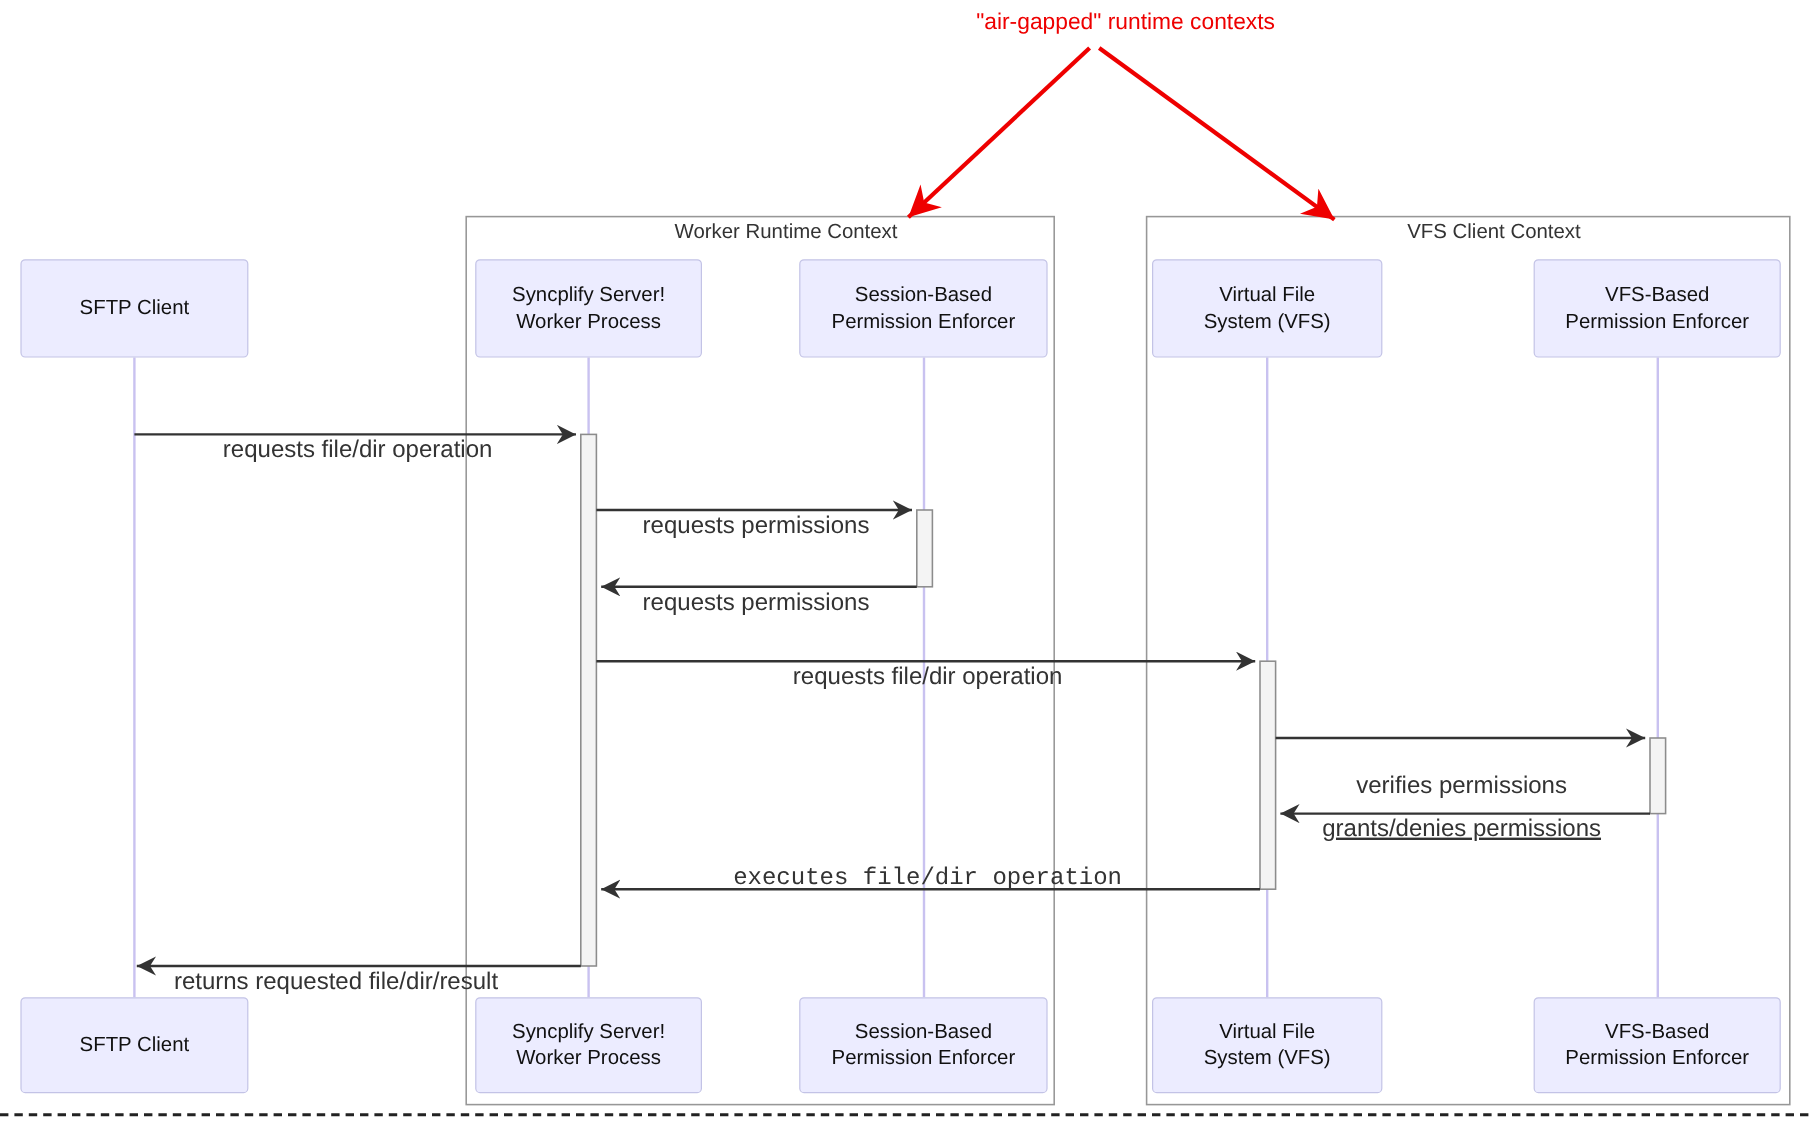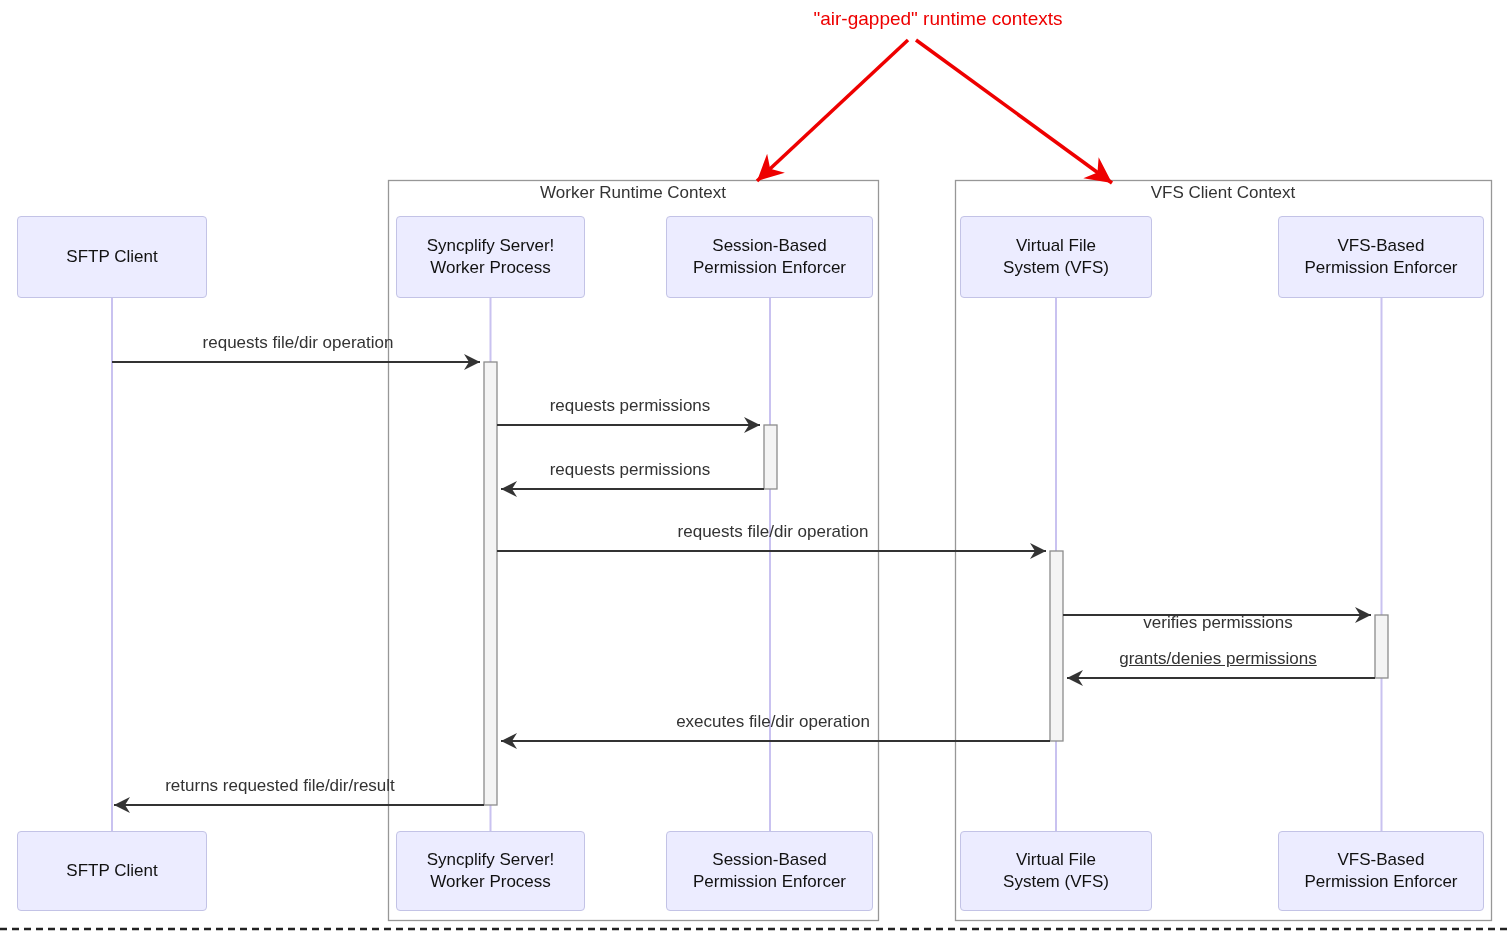--- a/index.html
+++ b/index.html
@@ -19,28 +19,29 @@
     display:flex;align-items:center;justify-content:center;
     text-align:center;
     font-size:17px;color:#111111;
     line-height:1.3;
     white-space:pre-line;
     box-sizing:border-box;
   }
   .frame-label{
     position:absolute;
     text-align:center;
-    font-size:17px;color:var(--text,#333333);
+    font-size:17px;color:var(--text,#333333);margin-left:22px;
   }
   .msg-label{
     position:absolute;
     transform:translateX(-50%);
-    font-size:17px;color:var(--text,#333333);
+    font-size:20px;color:var(--text,#333333);
     white-space:nowrap;
     line-height:21px;
+    margin-top:33px;
   }
   .annotation{
     position:absolute;
     transform:translateX(-50%);
     font-size:19px;
     color:var(--annotation-red,#ee0000);
     white-space:nowrap;
   }
 </style>
 </head>
@@ -139,16 +140,16 @@
     <span>VFS-Based
 Permission Enforcer</span>
   </div>
 
   <div class="msg-label" style="left:298px;top:332px;">requests file/dir operation</div>
   <div class="msg-label" style="left:630px;top:395px;">requests permissions</div>
   <div class="msg-label" style="left:630px;top:459px;">requests permissions</div>
   <div class="msg-label" style="left:773px;top:521px;">requests file/dir operation</div>
   <div class="msg-label" style="left:1218px;top:612px;">verifies permissions</div>
   <div class="msg-label" style="left:1218px;top:648px;text-decoration:underline;">grants/denies permissions</div>
-  <div class="msg-label" style="left:773px;top:711px;">executes file/dir operation</div>
+  <div class="msg-label" style="left:773px;top:689px;font-family:Liberation Mono, monospace;">executes file/dir operation</div>
   <div class="msg-label" style="left:280px;top:775px;">returns requested file/dir/result</div>
 
 </div>
 
 </body></html>

